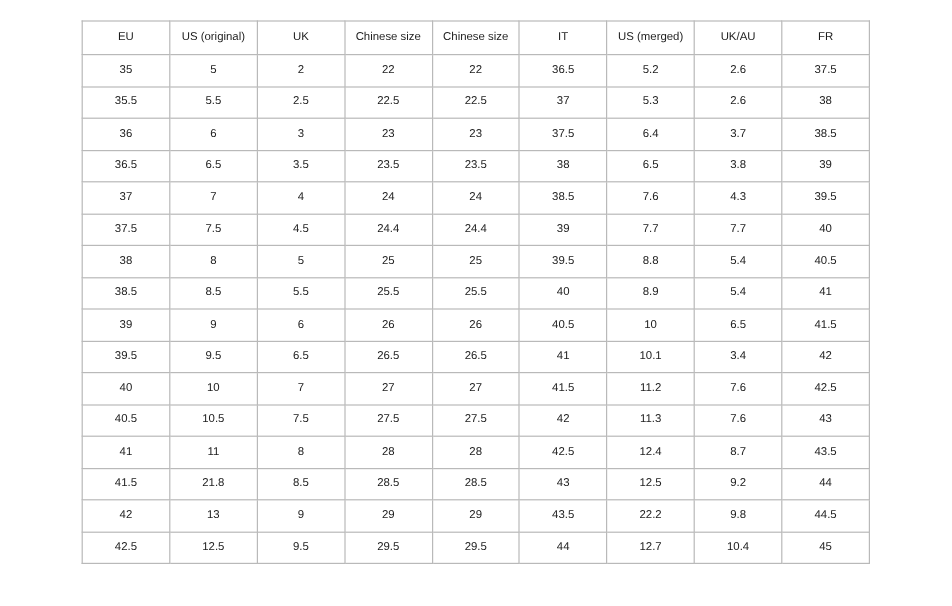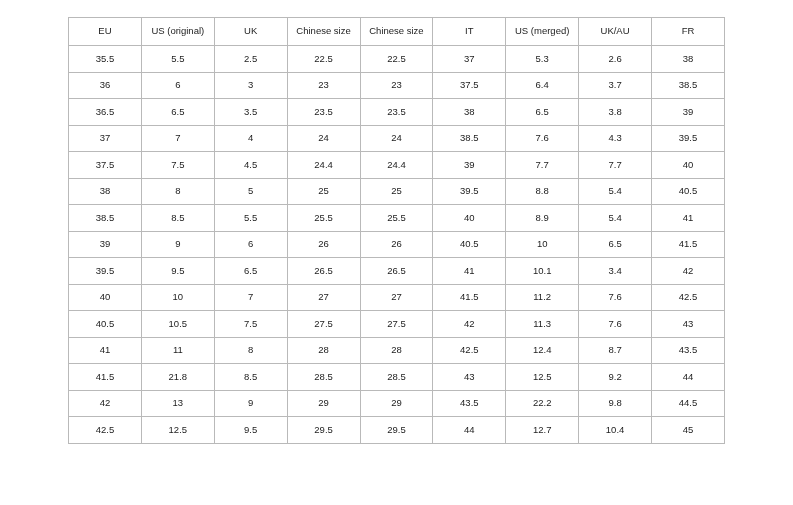--- a/index.html
+++ b/index.html
@@ -56,20 +56,31 @@
         <th>Chinese size</th>
         <th>Chinese size</th>
         <th>IT</th>
         <th>US (merged)</th>
         <th>UK/AU</th>
         <th>FR</th>
       </tr>
     </thead>
     <tbody id="table-body">
         <tr>
+          <td>35</td>
+          <td>5</td>
+          <td>2</td>
+          <td>22</td>
+          <td>22</td>
+          <td>36.5</td>
+          <td>5.2</td>
+          <td>2.6</td>
+          <td>37.5</td>
+        </tr>
+        <tr>
           <td>35.5</td>
           <td>5.5</td>
           <td>2.5</td>
           <td>22.5</td>
           <td>22.5</td>
           <td>37</td>
           <td>5.3</td>
           <td>2.6</td>
           <td>38</td>
         </tr>

